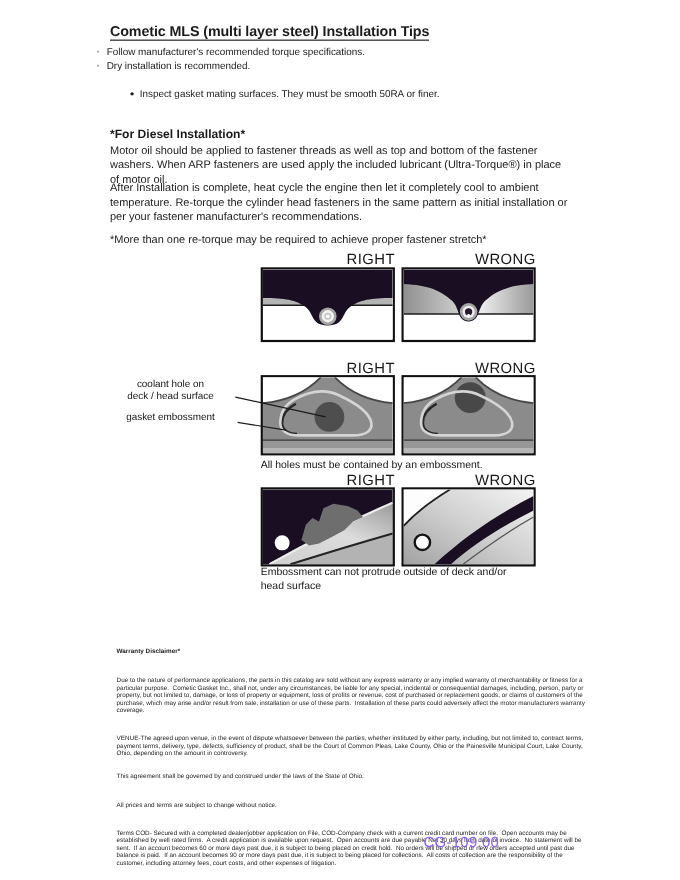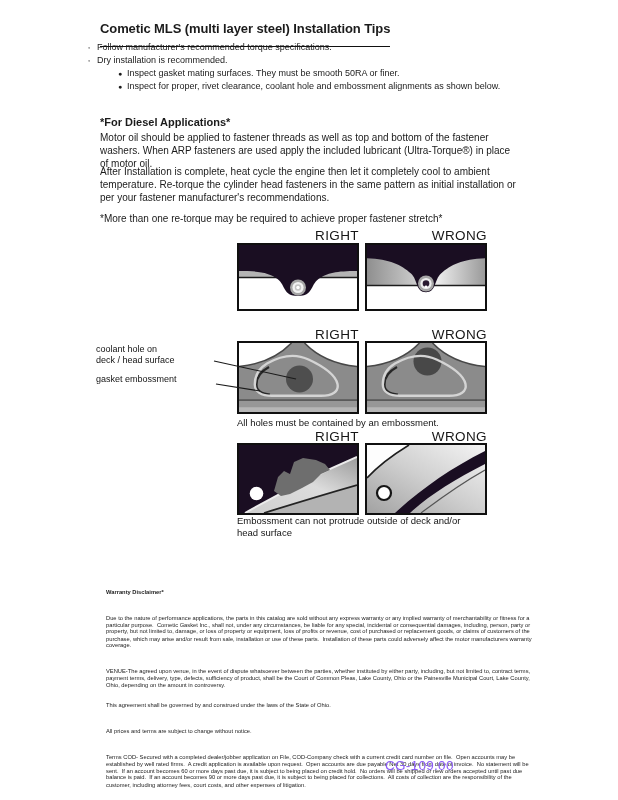--- a/index.html
+++ b/index.html
@@ -9,46 +9,46 @@
   }
   html,body{margin:0;padding:0;background:#fff;}
   .page{
     position:relative;width:618px;height:800px;background:var(--paper);
     font-family:"Liberation Sans","DejaVu Sans",sans-serif;color:var(--ink);
     overflow:hidden;
   }
   .abs{position:absolute;}
   .title{
     left:100px;top:21px;font-size:13px;font-weight:700;
-    border-bottom:1.6px solid #111;padding-bottom:10px;letter-spacing:-0.1px;
+    border-bottom:1.6px solid #111;padding-bottom:0;letter-spacing:-0.1px;
     white-space:nowrap;
   }
   .bullets{left:88px;top:41px;width:470px;font-size:9px;line-height:13px;}
   .b-row{display:flex;align-items:flex-start;}
   .b-row .mk{flex:0 0 9px;font-size:7px;line-height:13px;}
-  .b-sub{padding-left:30px;}
+  .b-sub{padding-left:30px;margin-top:12px;}
   .b-sub .mk{flex:0 0 9px;font-size:7px;}
   .h-diesel{left:100px;top:116px;font-size:11px;font-weight:700;}
   .para{font-size:10px;line-height:13px;width:418px;white-space:pre-wrap;}
   .p1{left:100px;top:131px;}
   .p2{left:100px;top:165px;}
   .pnote{left:100px;top:212px;}
   .dlabel{width:122px;text-align:right;font-size:13.5px;letter-spacing:0.4px;color:#161616;}
   .dl-l{left:237px;} .dl-r{left:365px;}
   .r1{top:228px;} .r2{top:327px;} .r3{top:429px;}
   .dbox{width:118px;height:64px;border:2px solid #101010;background:#fff;}
   .dbox svg{display:block;}
   .bx1l{left:237px;top:243px;} .bx1r{left:365px;top:243px;}
   .bx2l{left:237px;top:341px;height:69px;} .bx2r{left:365px;top:341px;height:69px;}
   .bx3l{left:237px;top:443px;height:68px;} .bx3r{left:365px;top:443px;height:68px;}
   .caption{font-size:9.5px;line-height:11.5px;color:#141414;}
   .cap1{left:237px;top:313px;width:290px;}
   .cap2{left:237px;top:417px;width:290px;}
   .cap3{left:237px;top:515px;width:235px;}
-  .ann{left:96px;top:344px;width:118px;text-align:left;font-size:9px;line-height:11px;color:#141414;}
+  .ann{left:96px;top:344px;width:118px;text-align:center;font-size:9px;line-height:11px;color:#141414;}
   .ann .lbl2{margin-top:8px;}
   .leaders{left:96px;top:340px;pointer-events:none;z-index:5;}
   .plate-f{fill:var(--plate);}
   .legal{
     left:106px;top:575px;width:597px;font-size:8px;line-height:9.6px;
     transform:scale(0.72);transform-origin:0 0;white-space:pre-wrap;color:#222;
   }
   .legal .lp{margin:0 0 7px 0;}
   .legal .lh{font-weight:700;margin:0 0 7px 0;}
   .pagenum{left:385px;top:758px;font-size:13.5px;letter-spacing:0.3px;color:#8b5cf6;}
@@ -66,27 +66,23 @@
       <span>Follow manufacturer's recommended torque specifications.</span>
     </div>
     <div class="b-row">
       <span class="mk">◦</span>
       <span>Dry installation is recommended.</span>
     </div>
     <div class="b-row b-sub">
       <span class="mk">●</span>
       <span>Inspect gasket mating surfaces.  They must be smooth 50RA or finer.</span>
     </div>
-    <div class="b-row b-sub">
-      <span class="mk">●</span>
-      <span>Inspect for proper, rivet clearance, coolant hole and embossment alignments as shown below.</span>
-    </div>
-  </div>
-
-  <div class="abs h-diesel">*For Diesel Applications*</div>
+  </div>
+
+  <div class="abs h-diesel">*For Diesel Installation*</div>
   <div class="abs para p1">Motor oil should be applied to fastener threads as well as top and bottom of the fastener washers. When ARP fasteners are used apply the included lubricant (Ultra-Torque®) in place of motor oil.</div>
   <div class="abs para p2">After Installation is complete, heat cycle the engine then let it completely cool to ambient temperature. Re-torque the cylinder head fasteners in the same pattern as initial installation or per your fastener manufacturer's recommendations.</div>
   <div class="abs para pnote">*More than one re-torque may be required to achieve proper fastener stretch*</div>
 
   <div class="abs dlabel dl-l r1">RIGHT</div>
   <div class="abs dlabel dl-r r1">WRONG</div>
 
   <div class="abs dbox bx1l">
     <svg viewBox="0 0 118 63" width="118" height="63">
       <rect x="0" y="0" width="118" height="63" fill="#ffffff"></rect>

